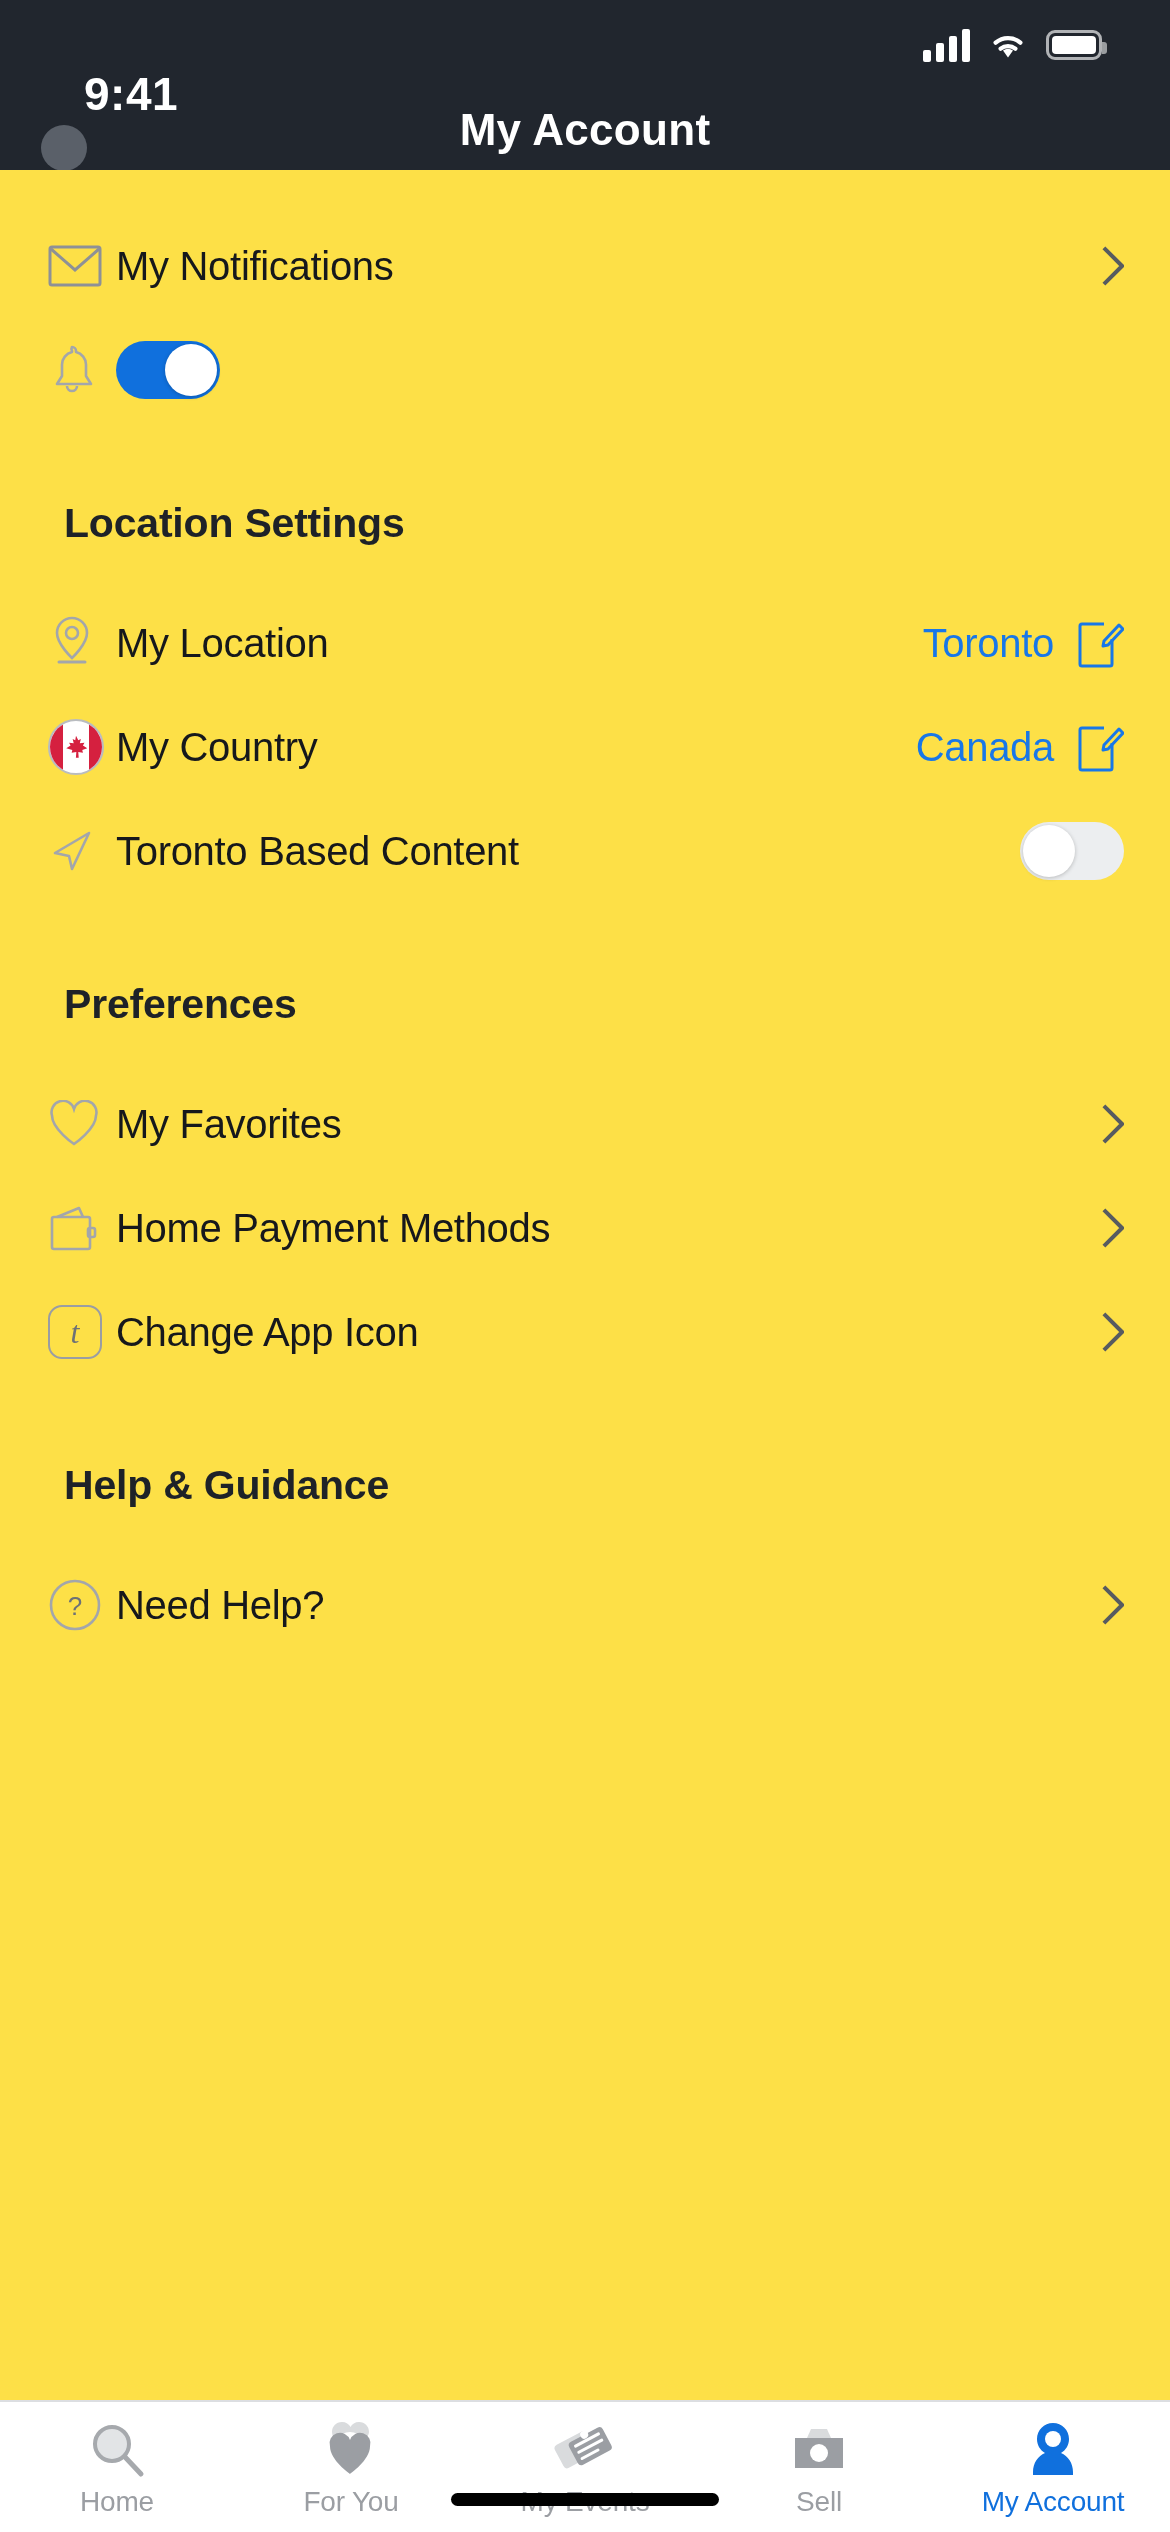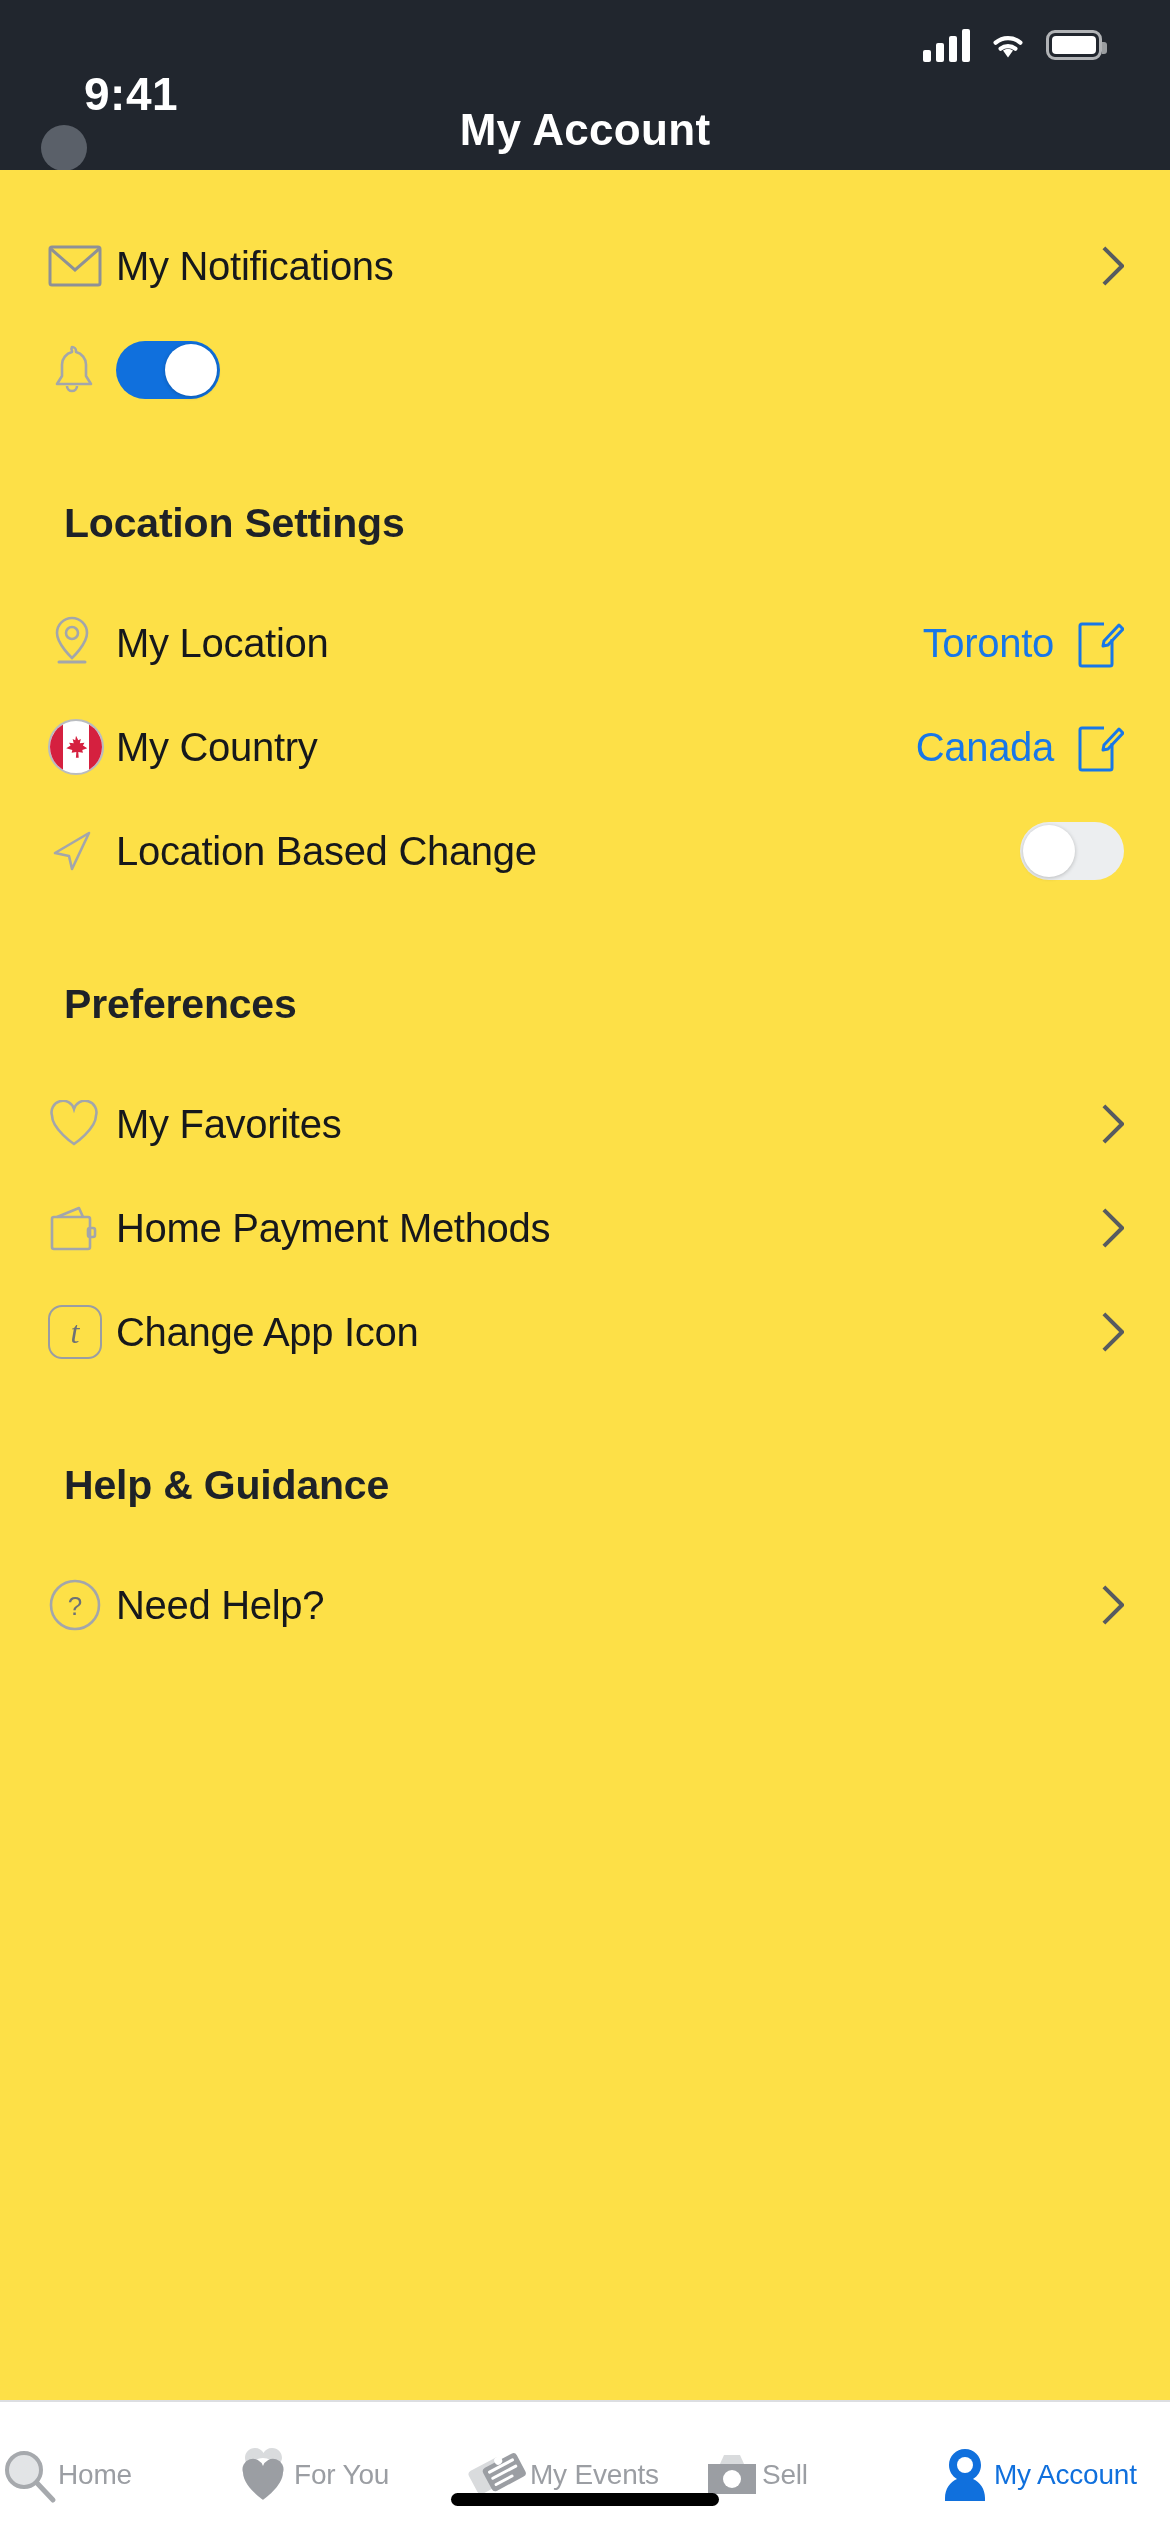--- a/index.html
+++ b/index.html
@@ -125,22 +125,22 @@
   .gap-lg { height:78px; }
   .gap-md { height:44px; }
 
   
   .tabbar {
     position:absolute; left:0; bottom:0; width:1170px; height:132px;
     background:#ffffff; border-top:2px solid #dcdee1;
     display:flex;
   }
   .tab {
-    flex:1; display:flex; 
-    align-items:center; justify-content:flex-start; padding-top:16px; 
+    flex:1; display:flex; flex-direction:column;
+    align-items:center; justify-content:flex-start; padding-top:16px; gap:6px;
   }
   .tab .tico { height:62px; display:flex; align-items:center; justify-content:center; }
   .tab .tlabel { font-size:28px; color:#9b9ea3; letter-spacing:-0.2px; }
   .tab.active .tlabel { color:#1070dd; }
 
   .home-indicator {
     position:absolute; left:50%; transform:translateX(-50%);
     bottom:26px; width:268px; height:13px; border-radius:7px; background:#000;
   }
 </style>
@@ -236,21 +236,21 @@
       <path d="M28 24l15-16 4 4-15 16-5 1z" fill="none" stroke="#1877e8" stroke-width="3" stroke-linejoin="round"></path>
     </svg>
   </div>
 
   <div class="row">
     <div class="ico">
       <svg width="48" height="48" viewBox="0 0 48 48">
         <path d="M41 6L7 26l14 3 3 13z" fill="none" stroke="#a3a6ab" stroke-width="2.6" stroke-linejoin="round"></path>
       </svg>
     </div>
-    <div class="label">Location Based Change</div>
+    <div class="label">Toronto Based Content</div>
     <div class="toggle off">
       <div class="knob"></div>
     </div>
   </div>
 
   <div class="gap-lg"></div>
 
   <div class="section-title">Preferences</div>
   <div class="gap-md"></div>
 

